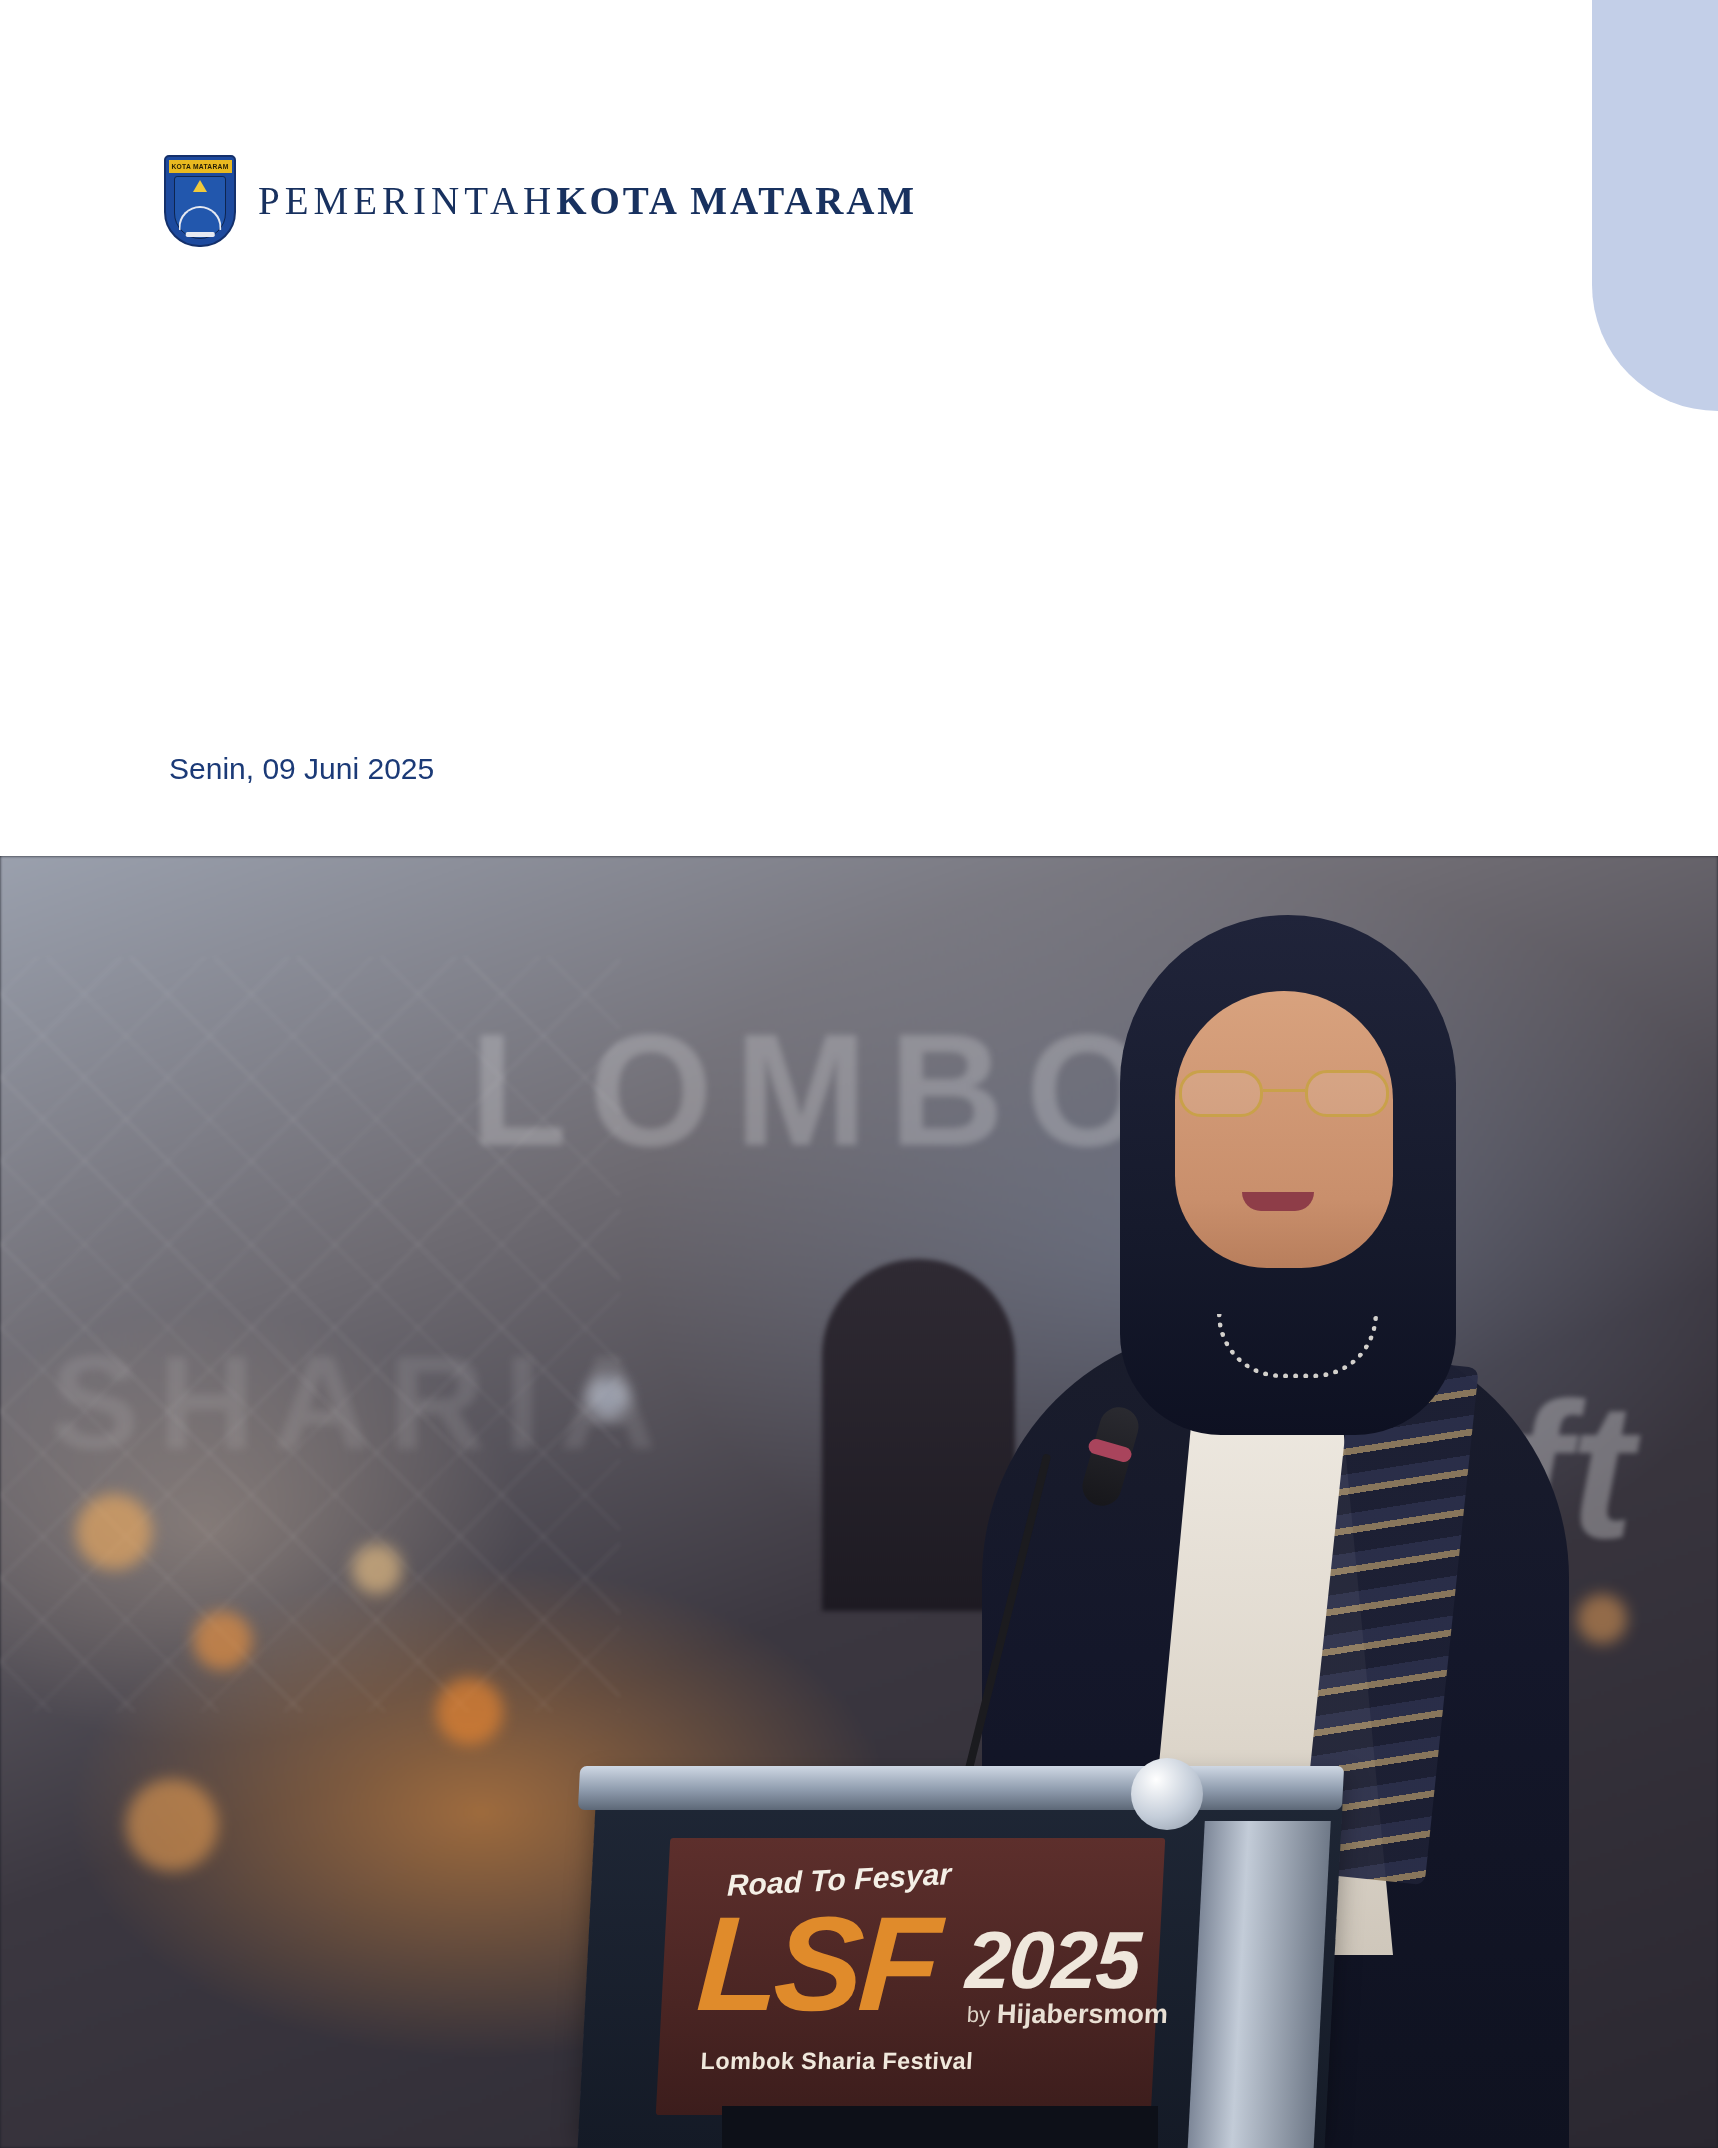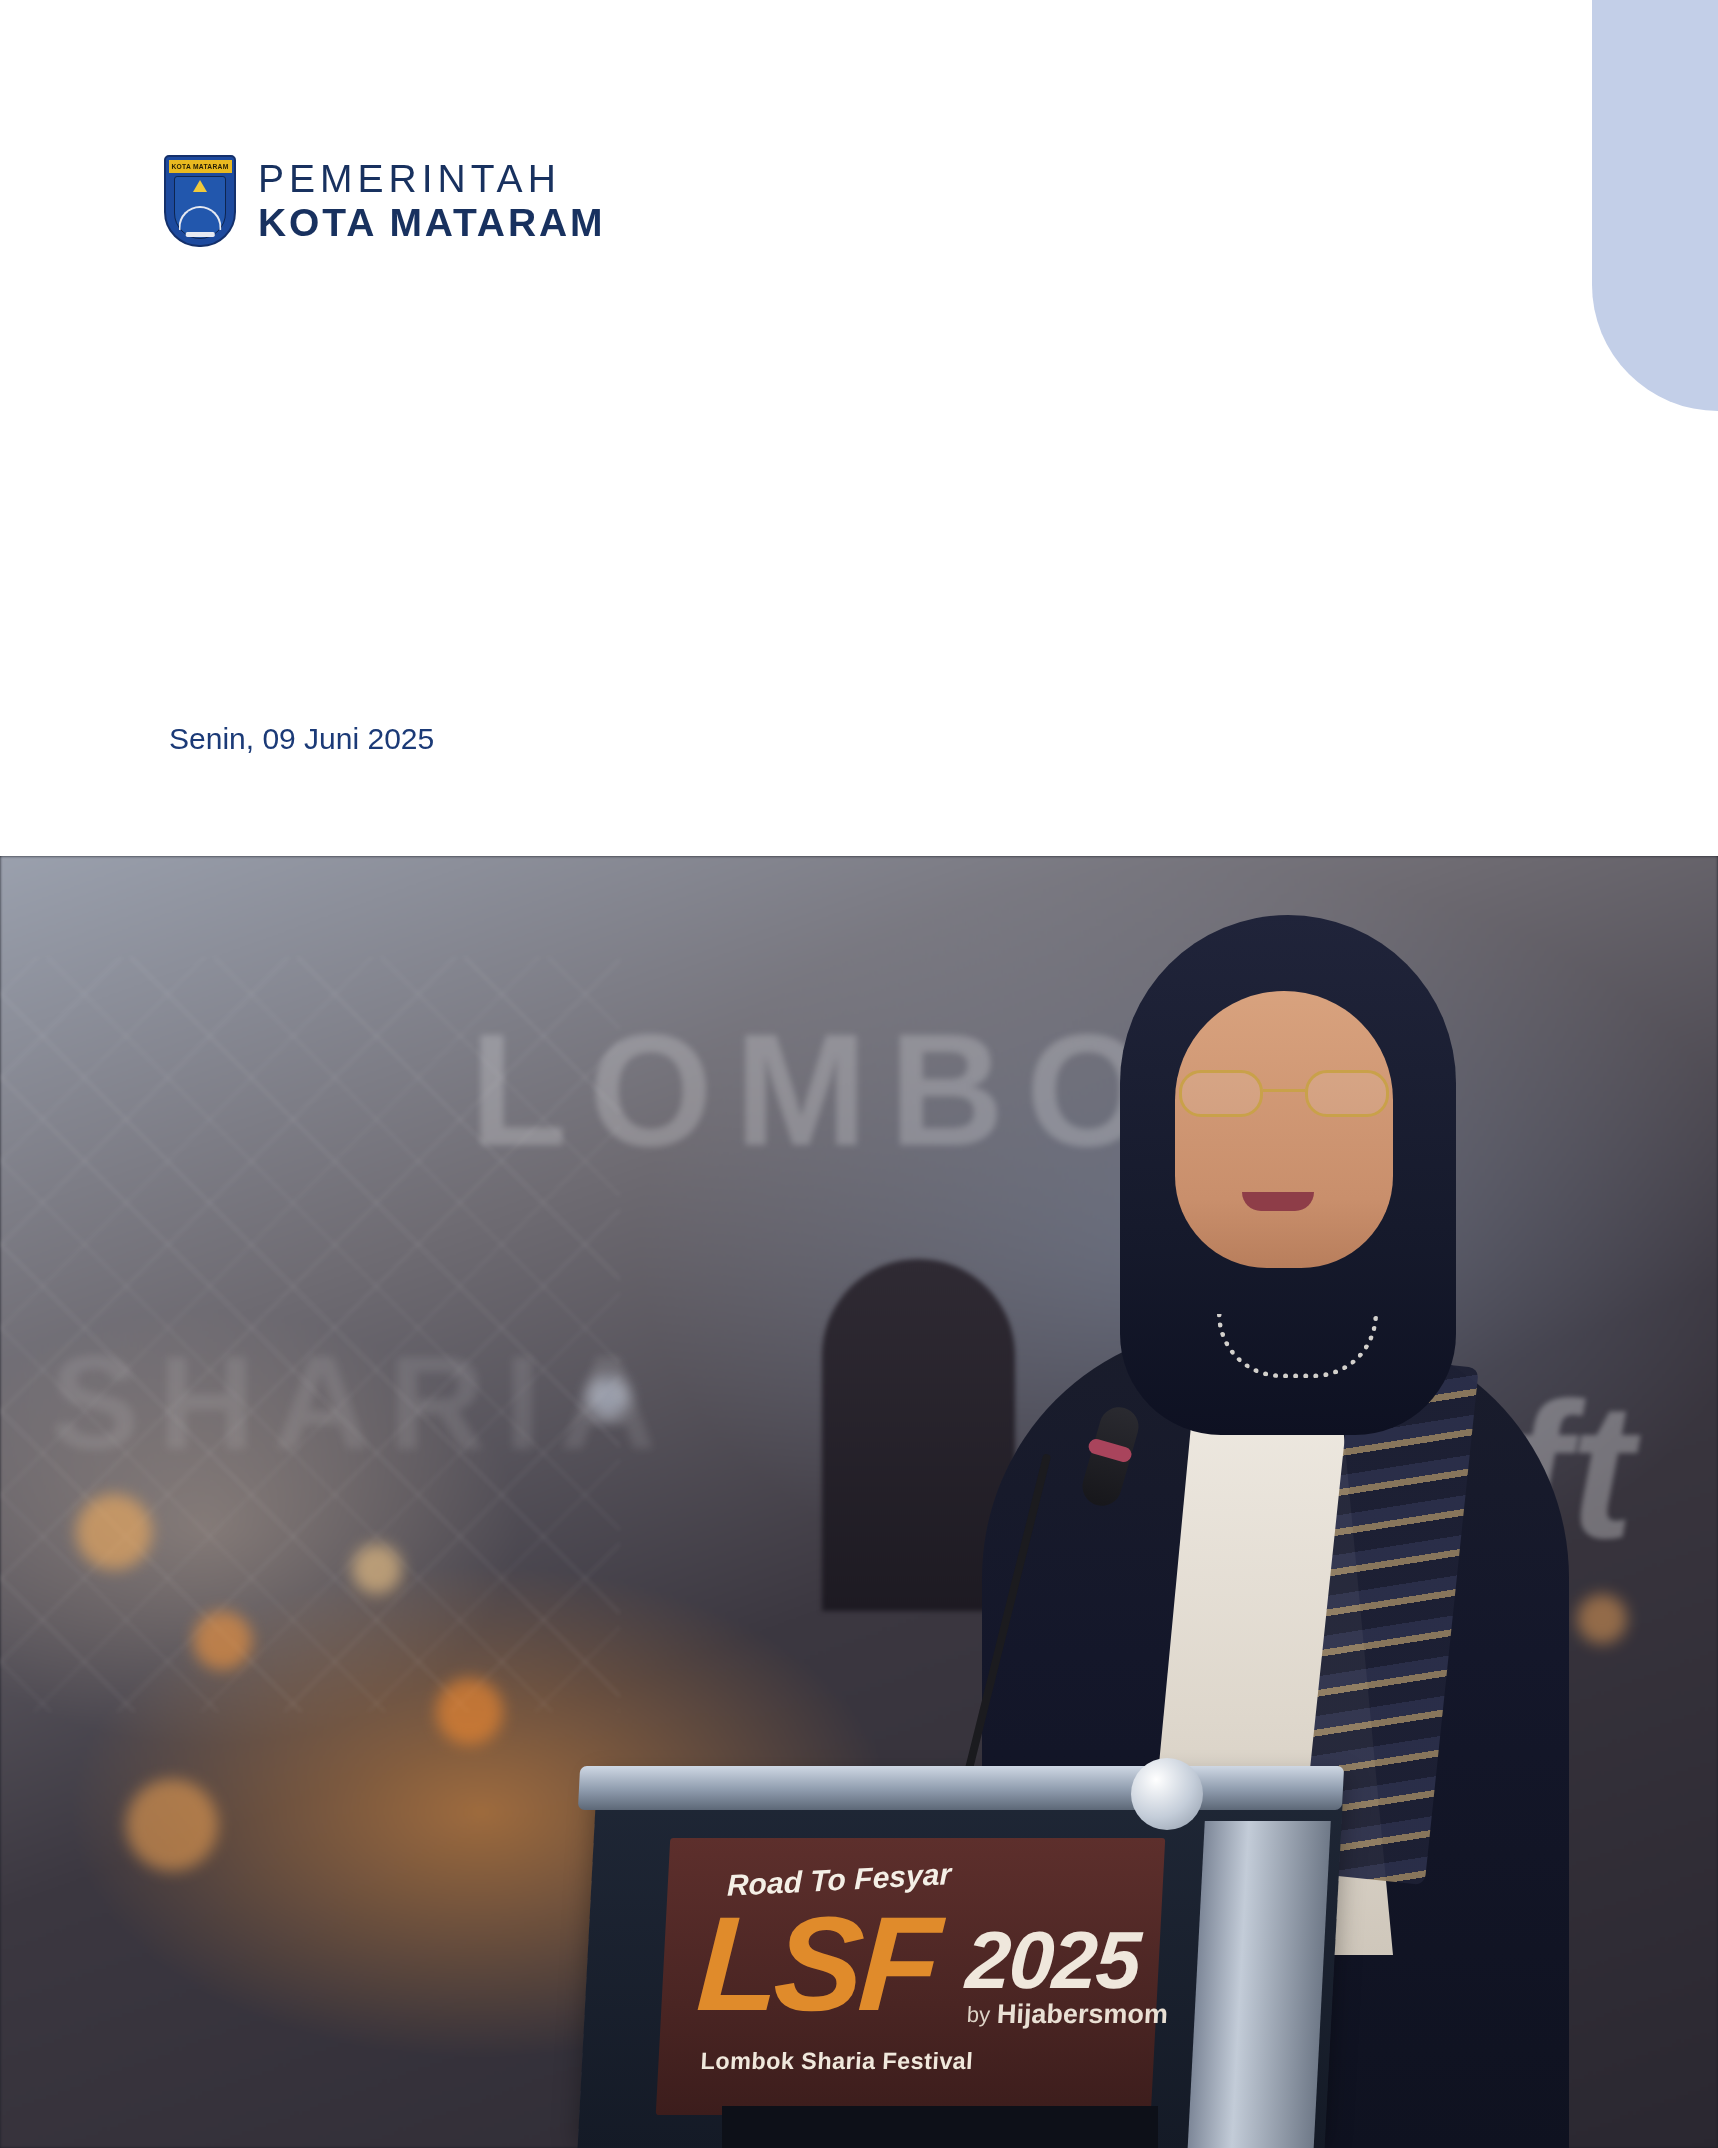--- a/index.html
+++ b/index.html
@@ -113,22 +113,23 @@
     bottom: 8.4px;
     left: 50%;
     transform: translateX(-50%);
     width: 28.5px;
     height: 4.2px;
     background: #e6e9f2;
     border-radius: 1.7px;
   }
   .org-name {
     display: flex;
-    flex-direction: column;
+    flex-direction: row;
     justify-content: flex-end;
+    font-family: Liberation Serif, serif;
   }
   .org-line1 {
     font-size: 39px;
     letter-spacing: 5px;
     color: #18315f;
     font-weight: 400;
     line-height: 1.12;
   }
   .org-line2 {
     font-size: 39px;
@@ -163,21 +164,21 @@
     font-size: 53px;
     color: #0f2f6e;
     font-weight: 700;
     font-style: italic;
     line-height: 1.22;
     letter-spacing: -0.4px;
   }
   .date {
     position: absolute;
     left: 169px;
-    top: 722px;
+    top: 752px;
     font-size: 30px;
     color: #1b3a77;
     font-weight: 400;
   }
 
   
   .photo {
     position: absolute;
     left: 0;
     top: 856px;

